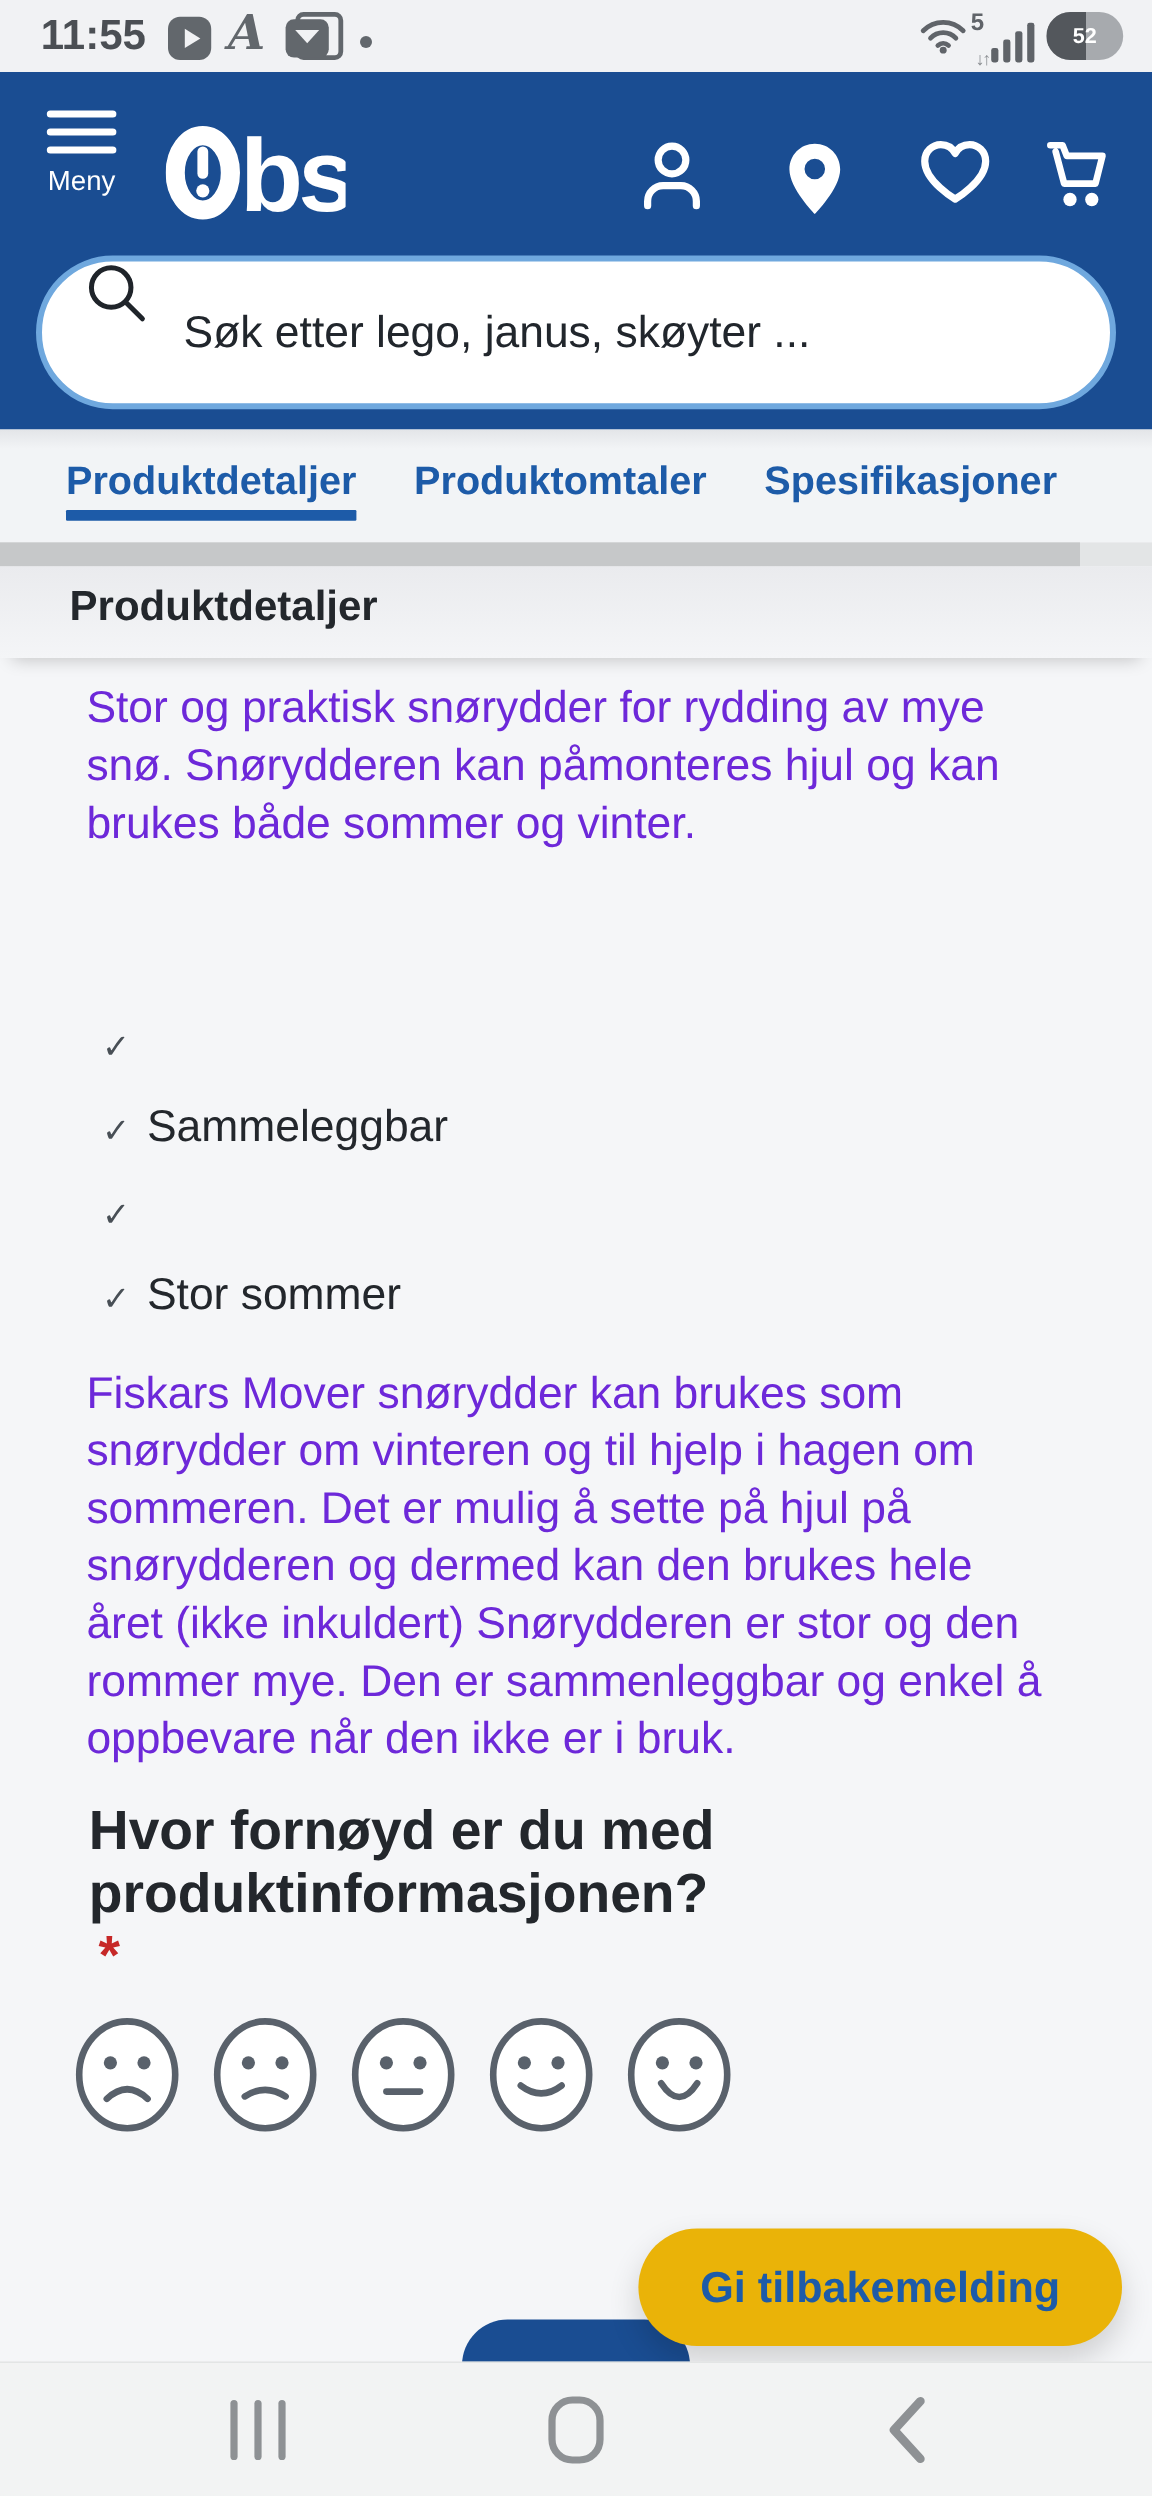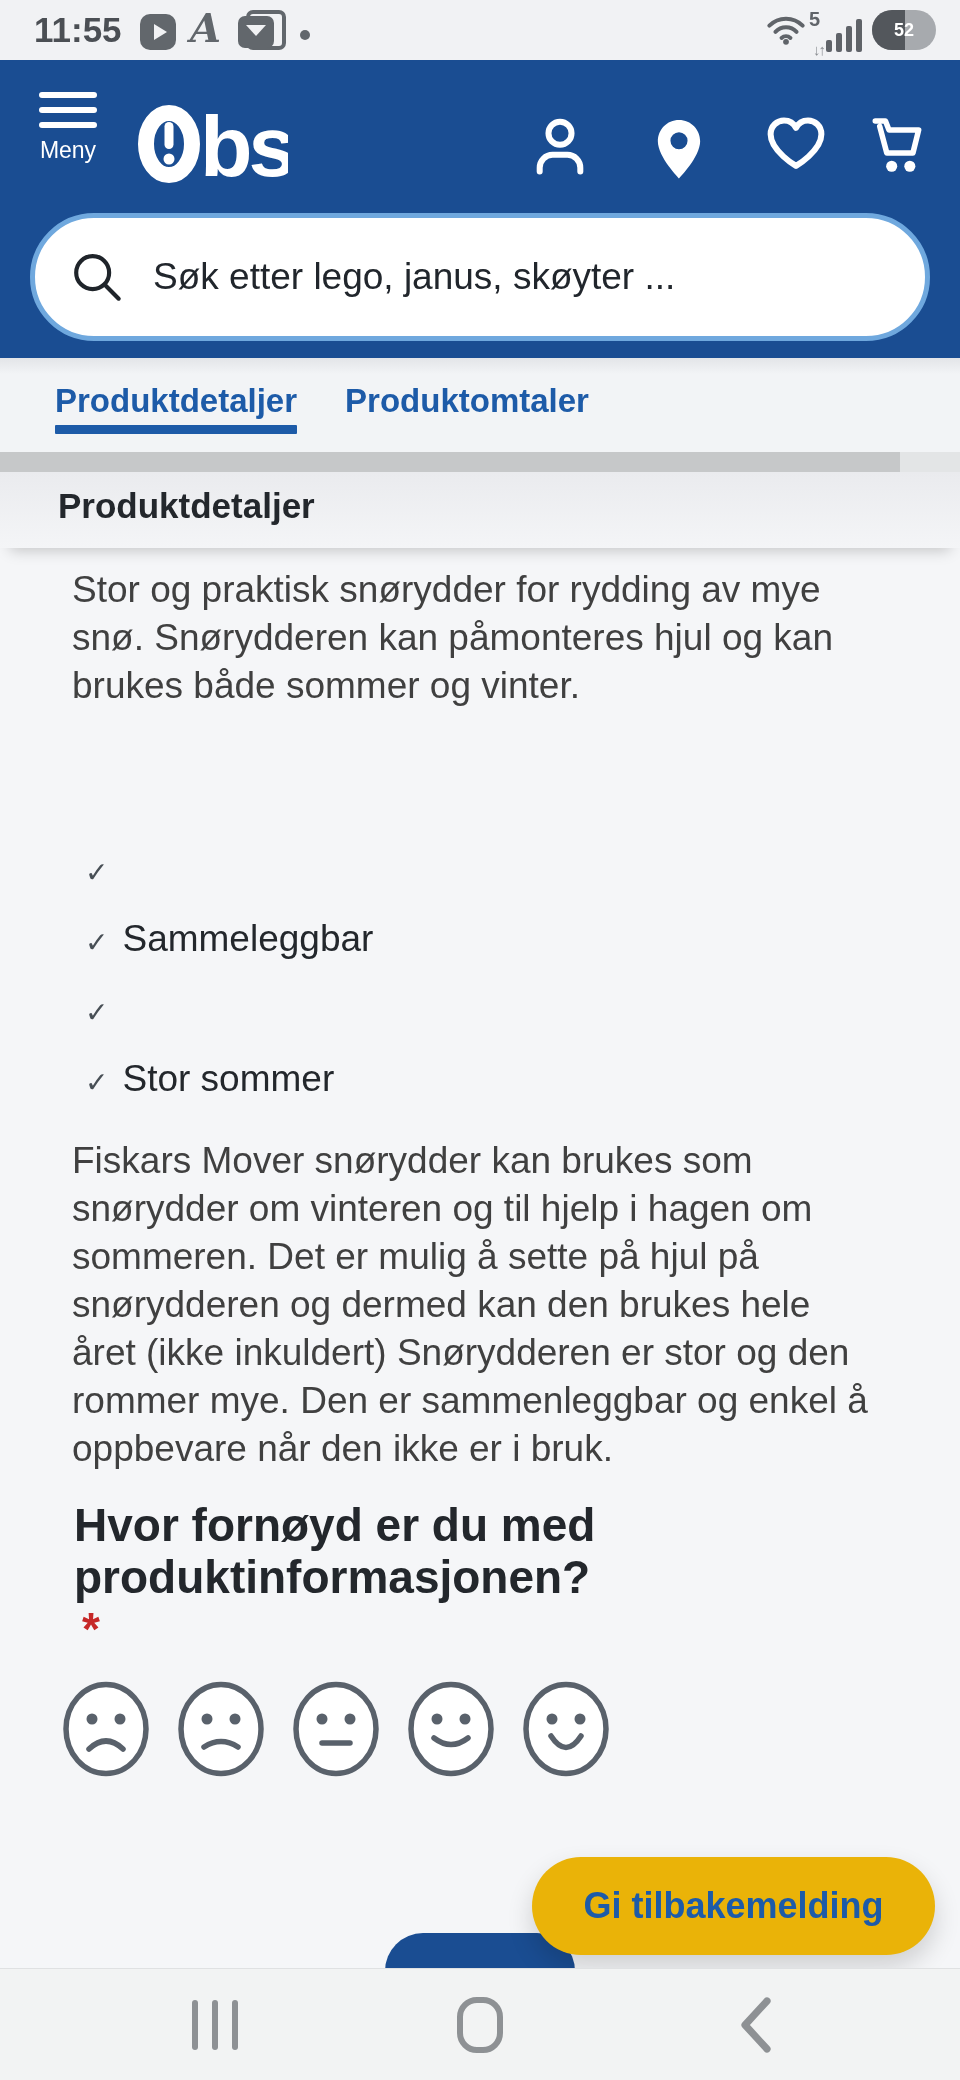--- a/index.html
+++ b/index.html
@@ -31,39 +31,39 @@
   .battery .pct{position:absolute;inset:0;display:flex;align-items:center;justify-content:center;color:#ffffff;font-size:18px;font-weight:700;}
   
   .app-header{position:absolute;top:60px;left:0;width:960px;height:298px;background:#1a4d92;}
   .hamburger{position:absolute;left:30px;top:32px;width:76px;cursor:pointer;}
   .hamburger .bar{width:58px;height:6px;background:#fff;border-radius:3px;margin:0 auto 9px auto;}
   .menu-label{color:#fff;font-size:23px;text-align:center;margin-top:6px;}
   .logo{position:absolute;left:138px;top:32px;display:flex;align-items:flex-end;height:92px;}
   .hdr-icon{position:absolute;top:56px;cursor:pointer;}
   .hdr-icon svg{display:block;}
   
-  .search-pill{position:absolute;left:30px;top:153px;width:900px;height:128px;background:#ffffff;border:5px solid #6fa8de;border-radius:68px;box-sizing:border-box;display:flex;align-items:center;}
+  .search-pill{position:absolute;left:30px;top:153px;width:900px;height:128px;background:#ffffff;border:5px solid #6fa8de;border-radius:68px;box-sizing:border-box;display:flex;}
   .search-pill svg{margin-left:36px;flex:0 0 auto;}
   .search-input{border:none;outline:none;background:transparent;flex:1;margin-left:28px;margin-right:30px;font-size:37px;color:#21262c;font-family:inherit;}
   .search-input::placeholder{color:#21262c;opacity:1;}
   
   .tab-bar{position:absolute;top:358px;left:0;width:960px;height:94px;background:#f2f4f6;overflow:hidden;white-space:nowrap;}
   .tab-bar::before{content:"";position:absolute;top:0;left:0;right:0;height:16px;background:linear-gradient(#e3e5e8,#f2f4f6);}
   .tabs-row{position:absolute;left:55px;top:24px;display:flex;gap:48px;}
   .tab{font-size:33px;font-weight:600;color:#1d5ba8;padding-bottom:14px;position:relative;cursor:pointer;}
   .tab.active::after{content:"";position:absolute;left:0;right:0;bottom:0;height:9px;background:#1d5ba8;border-radius:1px;}
   
   .hscroll{position:absolute;top:452px;left:0;width:960px;height:20px;background:#e3e5e6;}
   .hscroll .thumb{position:absolute;left:0;top:0;height:20px;width:900px;background:#c6c8c9;}
   
   .sticky-head{position:absolute;top:472px;left:0;width:960px;height:76px;background:linear-gradient(#eaebee,#f4f5f7);box-shadow:0 12px 14px -10px rgba(0,0,0,0.22);z-index:2;}
   .sticky-head h2{margin:0;padding:14px 0 0 58px;font-size:35px;font-weight:700;color:#23272c;}
   
   .content{position:absolute;top:548px;left:0;width:960px;}
-  .content p{margin:0 0 0 72px;max-width:800px;font-size:37px;line-height:48px;color:#404040;}
+  .content p{margin:0 0 0 72px;max-width:800px;font-size:37px;line-height:48px;color:#6d28d9;}
   .intro{padding-top:18px;}
   .features{list-style:none;margin:135px 0 0 85px;padding:0;}
   .features li{display:flex;align-items:flex-start;margin-bottom:18px;font-size:37px;line-height:48px;color:#23272c;}
   .features .check{color:#484f56;font-size:28px;margin:4px 14px 0 0;flex:0 0 auto;}
   .desc{margin-top:30px !important;}
   .rating-q{margin:26px 0 0 74px;max-width:540px;font-size:46px;line-height:52px;font-weight:700;color:#23272c;}
   .rating-q .req{color:#c62828;font-weight:700;margin-left:8px;}
   .faces{display:flex;gap:27px;margin:26px 0 0 62px;}
   .face-btn{width:88px;height:96px;padding:0;border:none;background:transparent;cursor:pointer;}
   
@@ -162,20 +162,21 @@
       <line x1="19.5" y1="19.5" x2="27.5" y2="27.5" stroke="#1f242a" stroke-width="2.4" stroke-linecap="round"></line>
     </svg>
     <input class="search-input" type="text" placeholder="Søk etter lego, janus, skøyter ..." style="">
   </div>
 </div>
 
 <div class="tab-bar">
   <div class="tabs-row">
     <div class="tab active">Produktdetaljer</div>
     <div class="tab">Produktomtaler</div>
+    <div class="tab">Spesifikasjoner</div>
   </div>
 </div>
 
 <div class="hscroll">
   <div class="thumb"></div>
 </div>
 
 <div class="sticky-head">
   <h2>Produktdetaljer</h2>
 </div>

